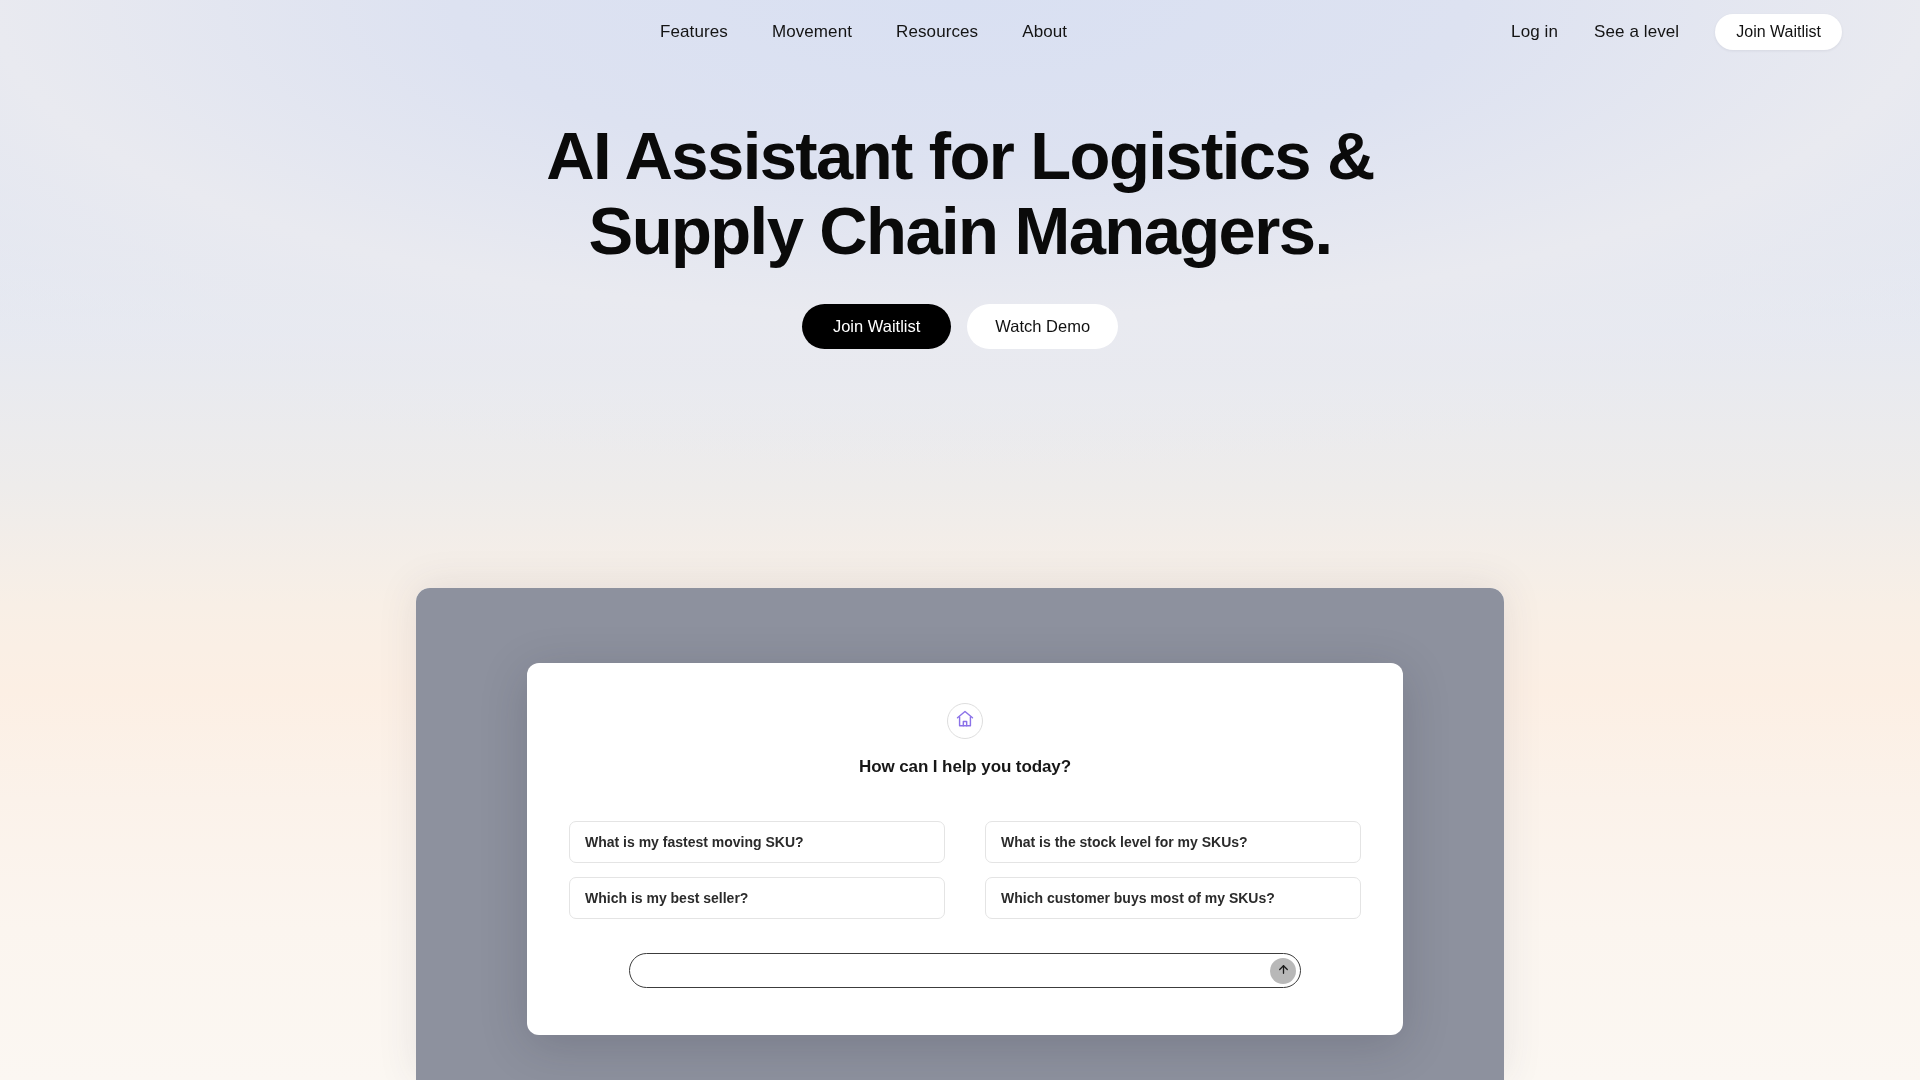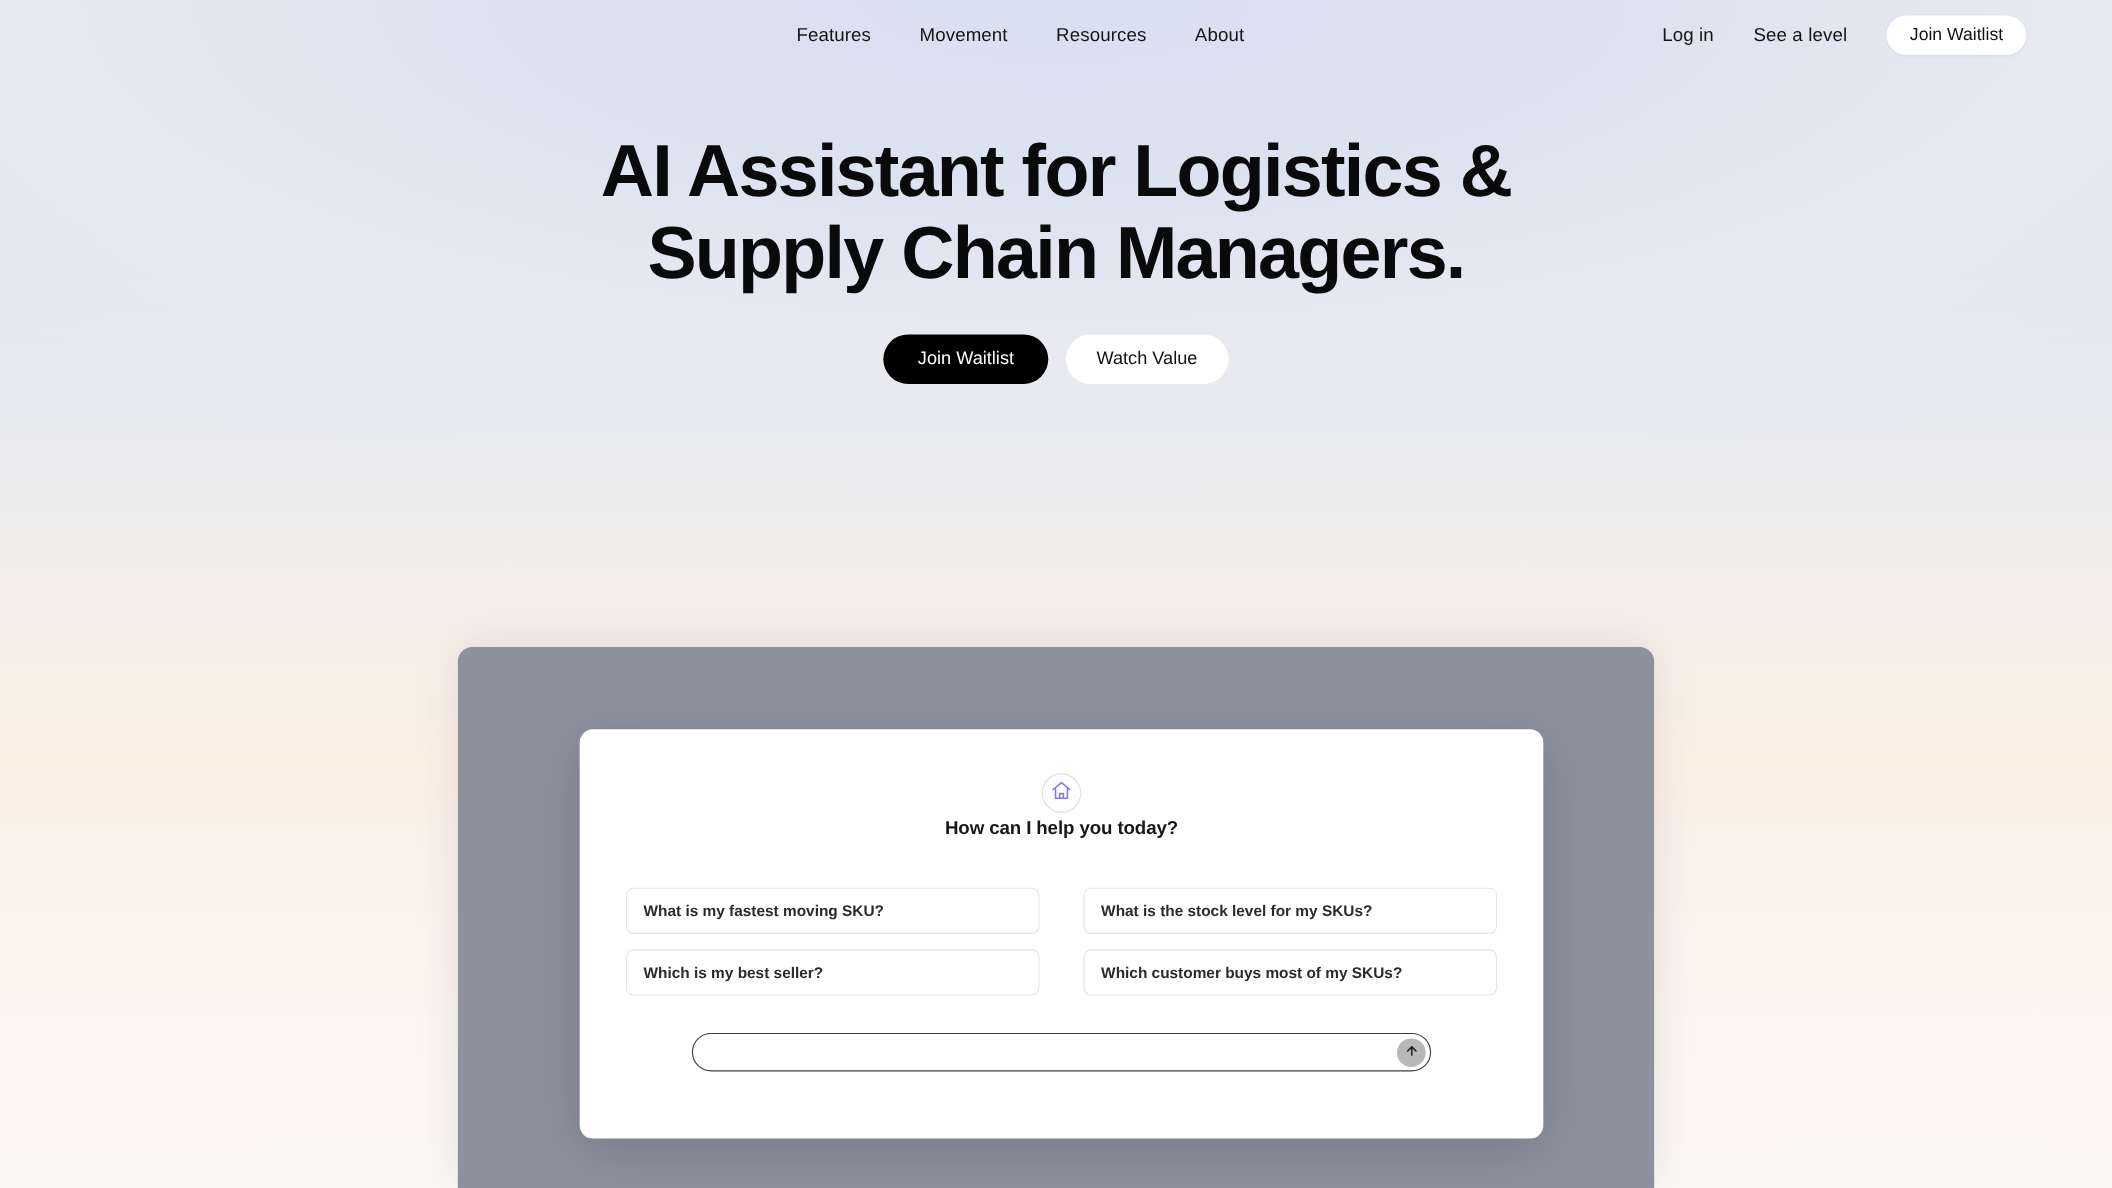--- a/index.html
+++ b/index.html
@@ -32,21 +32,21 @@
     position: absolute;
     top: 0; left: 0;
     width: 1920px;
     height: 64px;
     display: flex;
     align-items: center;
     z-index: 20;
   }
   .nav-center {
     position: absolute;
-    left: 724px;
+    left: 660px;
     display: flex;
     align-items: center;
     gap: 44px;
   }
   .nav-link {
     font-size: 17px;
     color: #141414;
     letter-spacing: 0.1px;
     cursor: pointer;
     white-space: nowrap;
@@ -303,21 +303,21 @@
   }
   .chat-logo {
     width: 36px; height: 36px;
     border-radius: 999px;
     border: 1px solid #dedede;
     display: flex;
     align-items: center;
     justify-content: center;
   }
   .chat-greet {
-    margin-top: 4px;
+    margin-top: 18px;
     font-size: 17px;
     font-weight: 700;
     color: #171717;
     letter-spacing: -0.1px;
   }
   .suggestions {
     margin-top: 44px;
     width: 100%;
     display: grid;
     grid-template-columns: 1fr 1fr;
@@ -383,21 +383,21 @@
     <span class="nav-link">Log in</span>
     <span class="nav-link">See a level</span>
     <span class="nav-cta">Join Waitlist</span>
   </div>
 </div>
 
 <section class="hero">
   <h1 class="hero-title">AI Assistant for Logistics &amp; Supply Chain Managers.</h1>
   <div class="hero-actions">
     <button class="btn-primary">Join Waitlist</button>
-    <button class="btn-secondary">Watch Value</button>
+    <button class="btn-secondary">Watch Demo</button>
   </div>
 </section>
 
 <div class="app-mock">
 
   <div class="app-header">
     <div class="brand">
       <span>
         <svg width="20" height="20" viewBox="0 0 24 24" fill="none" stroke="#6c5dd3" stroke-width="1.8" stroke-linecap="round" stroke-linejoin="round">
           <path d="M3 10.5 12 3l9 7.5"></path>

